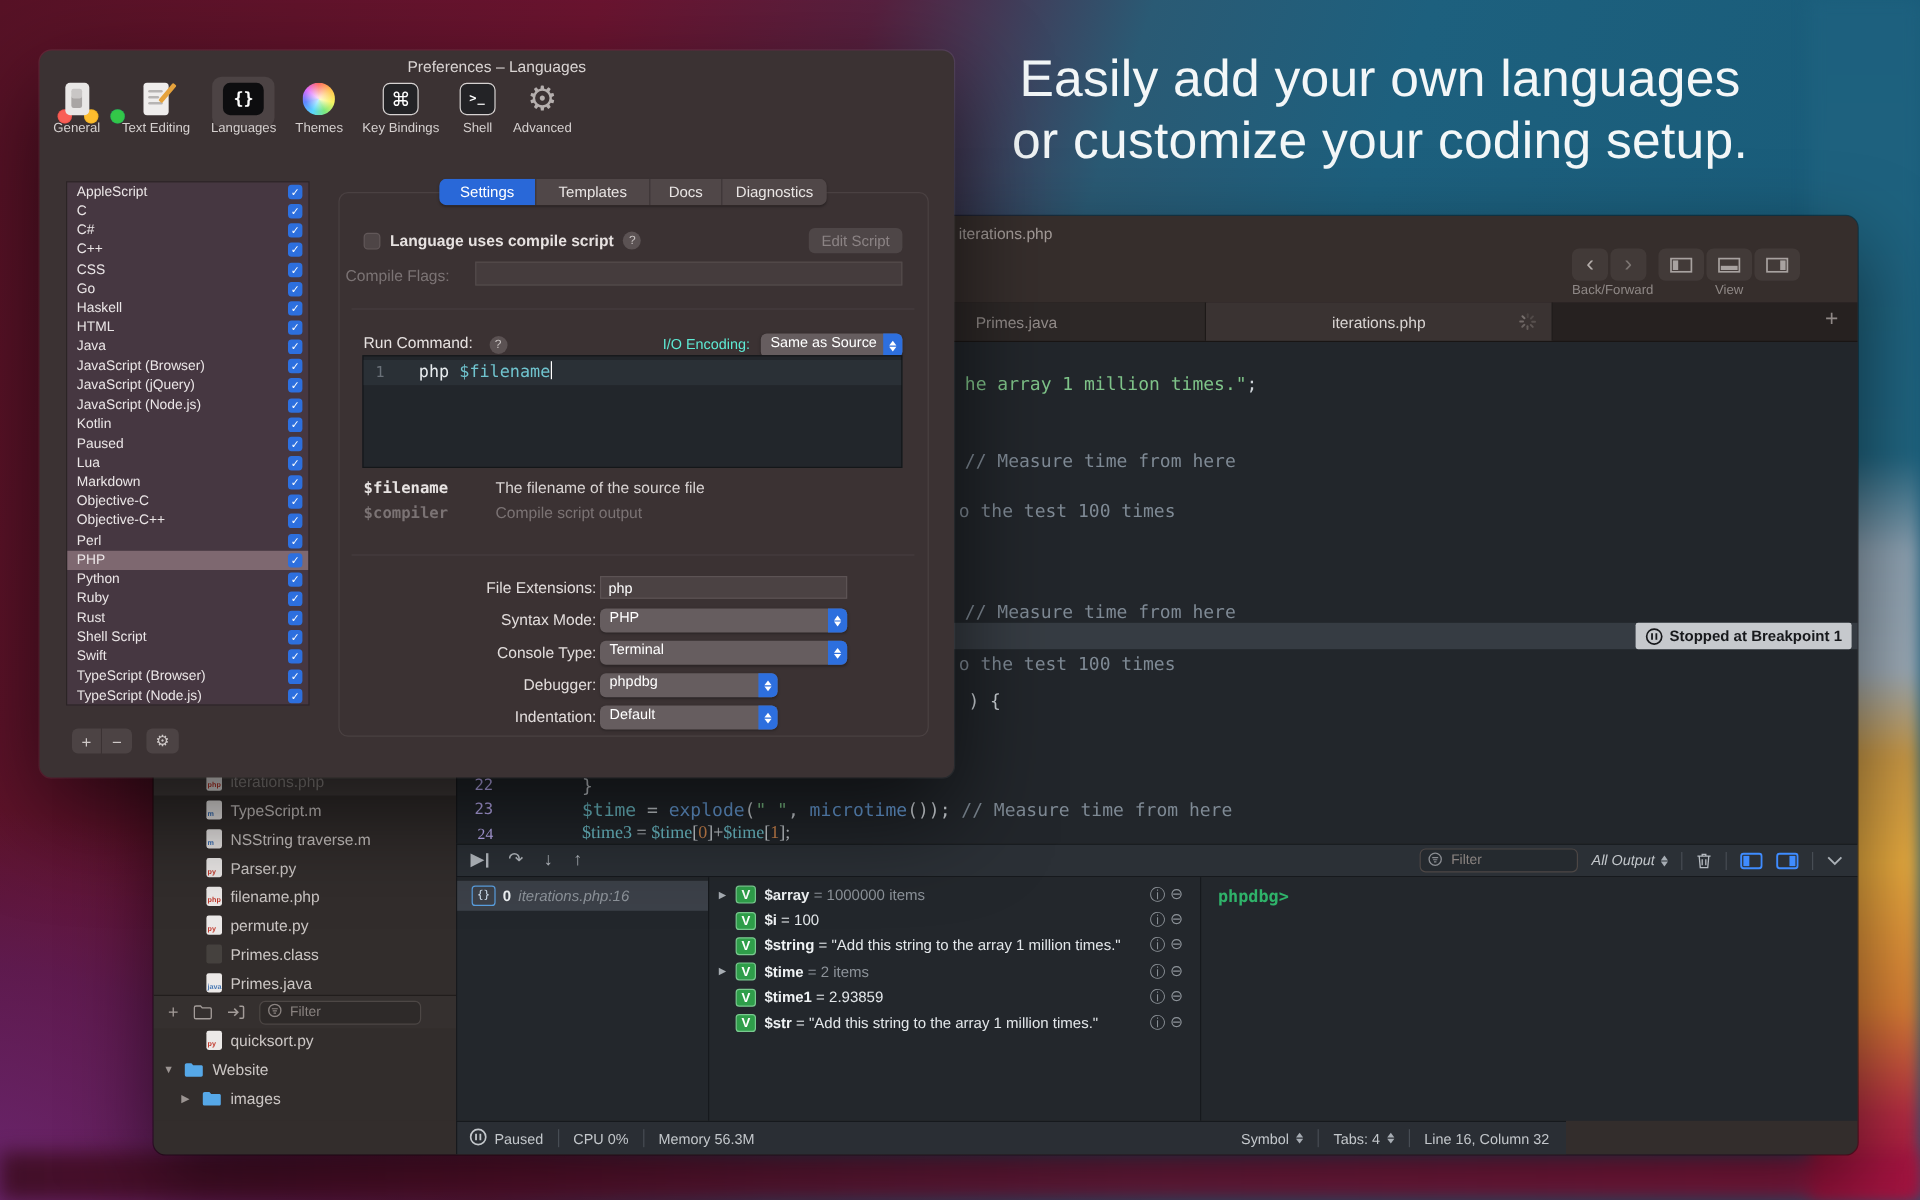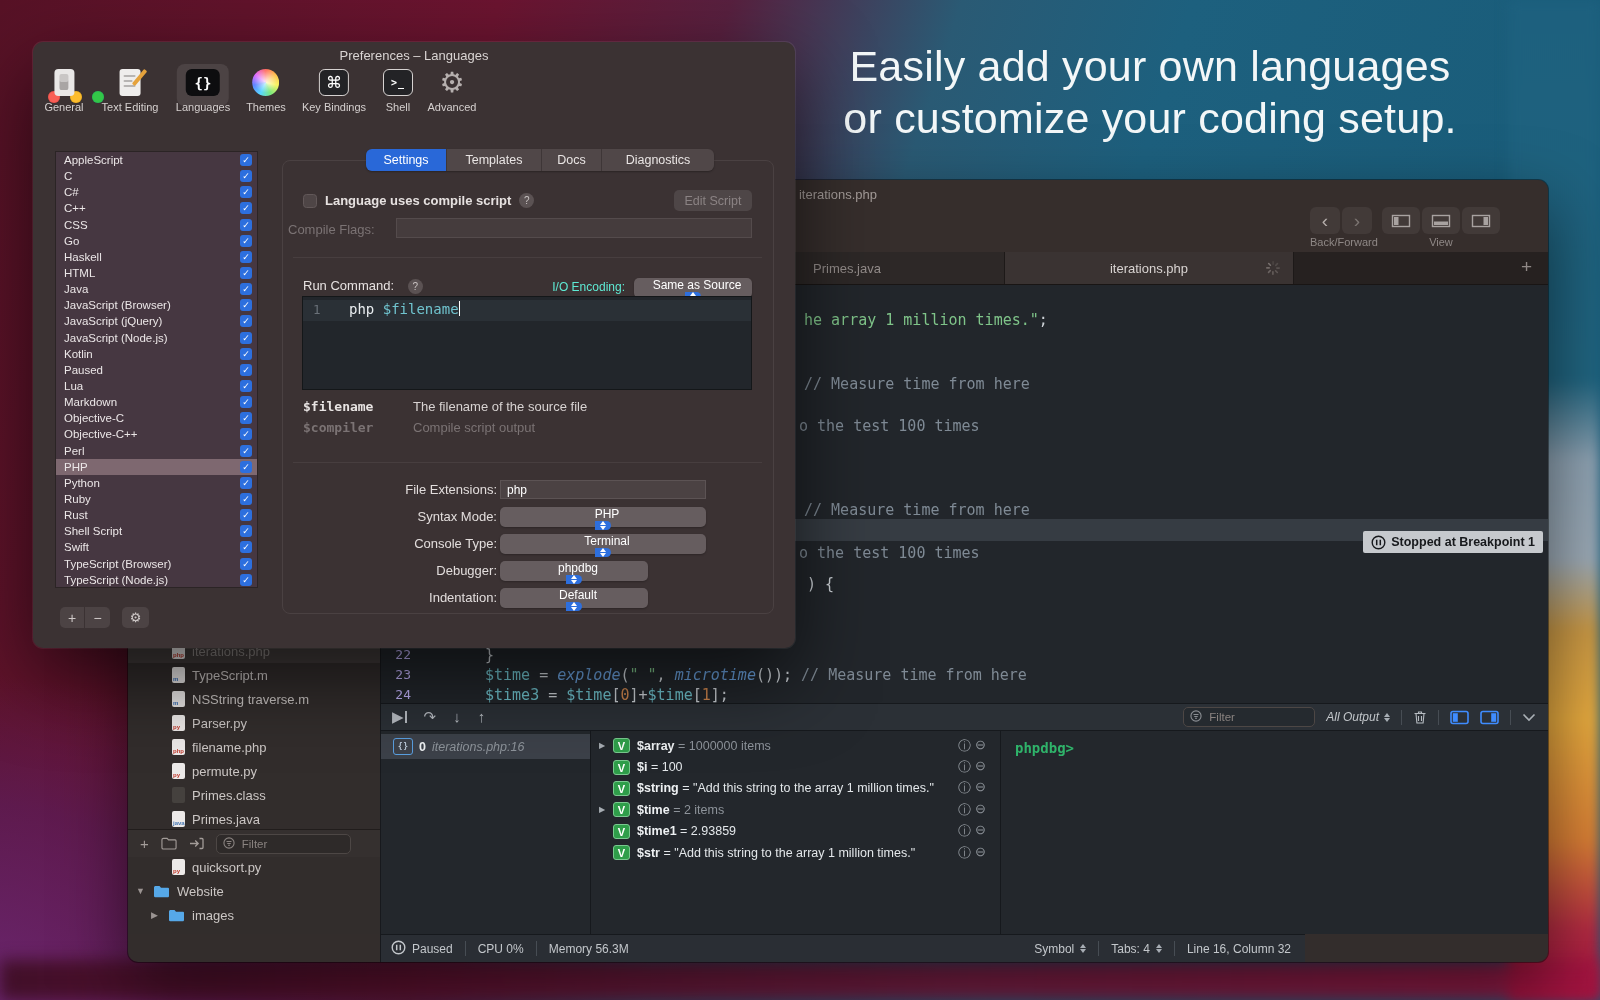--- a/index.html
+++ b/index.html
@@ -50,23 +50,23 @@
   .sb-ico{color:#a39c99;font-size:15px;line-height:15px;background:none;border:0;padding:0;display:flex;align-items:center;}
   .filterbox{display:flex;align-items:center;gap:5px;height:18px;border:1px solid #4d4745;border-radius:5px;
     padding:0 6px;color:#8a8380;font-size:11.5px;background:rgba(0,0,0,.12);}
   .filterbox input{background:transparent;border:0;outline:0;color:#d5d0ce;font-size:11.5px;width:100px;font-family:"Liberation Sans",sans-serif;}
   .filterbox input::placeholder{color:#8a8380;}
   
   .editor{position:absolute;left:252px;top:105px;width:1168px;height:418px;background:#22262b;border-left:1px solid #17191d;overflow:hidden;
     font-family:"DejaVu Sans Mono",monospace;font-size:15px;}
   .cfrag{position:absolute;white-space:pre;}
   .tk-def{color:#ced3d8;} .tk-str{color:#7fc489;} .tk-cmt{color:#7f8a95;}
-  .tk-var{color:#70c4cf;} .tk-fn{color:#6ba3e0;font-style:italic;} .tk-num{color:#d2884f;}
+  .tk-var{color:#70c4cf;} .tk-fn{color:#6ba3e0;} .tk-num{color:#d2884f;}
   .hline{position:absolute;left:0;width:1168px;background:#363c43;}
-  .bpbadge{position:absolute;right:6px;top:12px;height:22px;background:#c6c9cd;border-radius:2px;
+  .bpbadge{position:absolute;right:6px;top:0;height:22px;background:#c6c9cd;border-radius:2px;
     display:flex;align-items:center;gap:5px;padding:0 8px;color:#17191c;font-family:"Liberation Sans",sans-serif;
     font-size:12.5px;font-weight:bold;}
   .nline{position:absolute;left:0;width:1168px;height:20px;white-space:pre;}
   .nline .lno{position:absolute;left:0;width:30px;text-align:right;color:#c4b5fd;font-size:13px;top:1px;}
   .nline .lcode{position:absolute;left:104px;top:0;}
   
   .dbg-toolbar{position:absolute;left:252px;top:523px;width:1168px;height:28px;background:#2b3036;
     border-top:1px solid #16191d;border-bottom:1px solid #16191d;border-left:1px solid #17191d;
     display:flex;align-items:center;box-sizing:border-box;}
   .dbtn{background:none;border:0;color:#b6bbc1;font-size:15px;line-height:16px;padding:0;margin-right:17px;display:flex;align-items:center;}
@@ -145,22 +145,22 @@
   .pcheck{width:14px;height:14px;background:#4e4546;border:1px solid #625859;border-radius:3.5px;box-sizing:border-box;}
   .pchecklbl{font-size:13px;font-weight:bold;color:#e6e1e0;}
   .helpc{width:15px;height:15px;border-radius:50%;background:#5b5253;color:#c9c3c2;font-size:10px;line-height:15px;text-align:center;}
   .pbtn-dis{position:absolute;left:641px;top:148px;width:78px;height:21px;background:#4e4647;border:0;border-radius:5px;
     color:#8b8384;font-size:12.5px;}
   .flagslbl{position:absolute;left:255px;top:180px;font-size:13px;color:#7b7374;}
   .flagsinput{position:absolute;left:363px;top:176px;width:356px;height:20px;background:#453c3d;border:1px solid #544b4c;box-sizing:border-box;}
   .pdivider{position:absolute;left:260px;width:469px;height:1px;background:#473e3f;}
   .runlbl{position:absolute;left:270px;top:236px;font-size:13px;color:#e6e1e0;}
   .iolbl{position:absolute;left:440px;top:238px;width:152px;text-align:right;font-size:12px;color:#5eead4;}
-  .popup{position:absolute;display:flex;align-items:center;background:#665d5f;border-radius:5px;height:20px;
-    font-size:12px;color:#fff;box-shadow:0 1px 2px rgba(0,0,0,.25);flex-direction:column;}
+  .popup{position:absolute;display:flex;background:#665d5f;border-radius:5px;height:20px;
+    font-size:12px;color:#fff;box-shadow:0 1px 2px rgba(0,0,0,.25);}
   .popup .pv{flex:1;padding-left:8px;}
   .pstep{width:16px;height:20px;background:#2d6fde;border-radius:0 5px 5px 0;display:flex;flex-direction:column;align-items:center;justify-content:center;gap:1px;}
   .pstep i{display:block;width:0;height:0;border-left:3px solid transparent;border-right:3px solid transparent;}
   .pstep .u{border-bottom:4px solid #fff;} .pstep .d{border-top:4px solid #fff;}
   .creditor{position:absolute;left:269px;top:254px;width:450px;height:94px;background:#22262b;border:1px solid #141719;box-sizing:border-box;
     font-family:"DejaVu Sans Mono",monospace;font-size:14px;}
   .crline1{position:absolute;left:0;top:3px;width:448px;height:21px;background:#2a3036;}
   .crnum{position:absolute;left:10px;top:5px;color:#6a7179;font-size:12.5px;}
   .crcode{position:absolute;left:46px;top:4px;color:#e8ecef;white-space:pre;}
   .caret{display:inline-block;width:1.5px;height:15px;background:#fff;vertical-align:-2px;}
@@ -358,21 +358,21 @@
         <div class="cfrag" style="left:418px;top:132px;"><span class="tk-cmt">o the test 100 times</span></div>
         <div class="cfrag" style="left:423px;top:216px;"><span class="tk-cmt">// Measure time from here</span></div>
         <div class="cfrag" style="left:418px;top:259px;"><span class="tk-cmt">o the test 100 times</span></div>
         <div class="cfrag" style="left:426px;top:290px;"><span class="tk-def">) {</span></div>
         <div class="nline" style="top:361px;">
     <span class="lno">22</span>
     <span class="lcode"><span class="tk-def">}</span></span></div>
         <div class="nline" style="top:381px;">
     <span class="lno">23</span>
     <span class="lcode"><span class="tk-var">$time</span><span class="tk-def"> = </span><span class="tk-fn">explode</span><span class="tk-def">(</span><span class="tk-str">" "</span><span class="tk-def">, </span><span class="tk-fn">microtime</span><span class="tk-def">());</span><span class="tk-cmt"> // Measure time from here</span></span></div>
-        <div class="nline" style="top:401px;">
+        <div class="nline" style="top:401px;font-family:Liberation Serif, serif;">
     <span class="lno">24</span>
     <span class="lcode"><span class="tk-var">$time3</span><span class="tk-def"> = </span><span class="tk-var">$time</span><span class="tk-def">[</span><span class="tk-num">0</span><span class="tk-def">]+</span><span class="tk-var">$time</span><span class="tk-def">[</span><span class="tk-num">1</span><span class="tk-def">];</span></span></div>
       </div>
 
     <div class="dbg-toolbar">
       <button class="dbtn first">▶<span style="display:inline-block;width:2px;height:12px;background:#b6bbc1;margin-left:1px;"></span></button>
       <button class="dbtn">↷</button>
       <button class="dbtn">↓</button>
       <button class="dbtn">↑</button>
       <div class="dtright">
@@ -687,21 +687,21 @@
       <button class="lbtn">+</button>
       <button class="lbtn r">−</button>
       <button class="lbtn gear">⚙</button>
     </div>
 
     <div class="tabbox"></div>
     <div class="segtabs" id="segtabs">
         <button class="seg active" style="width:80px;">Settings</button>
         <button class="seg" style="width:95px;">Templates</button>
         <button class="seg" style="width:60px;">Docs</button>
-        <button class="seg" style="width:113px;">Diagnostics</button>
+        <button class="seg" style="width:88px;">Diagnostics</button>
       </div>
 
     <div class="pcheckrow">
       <span class="pcheck"></span>
       <span class="pchecklbl">Language uses compile script</span>
       <span class="helpc">?</span>
     </div>
     <button class="pbtn-dis">Edit Script</button>
     <div class="flagslbl">Compile Flags:</div>
     <input class="flagsinput" disabled="" value="" style="">

